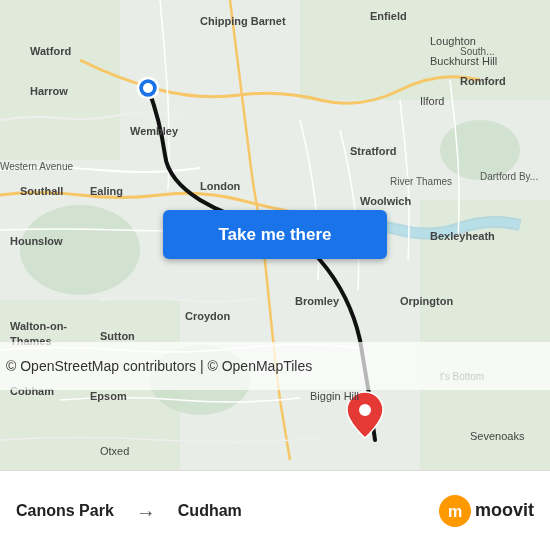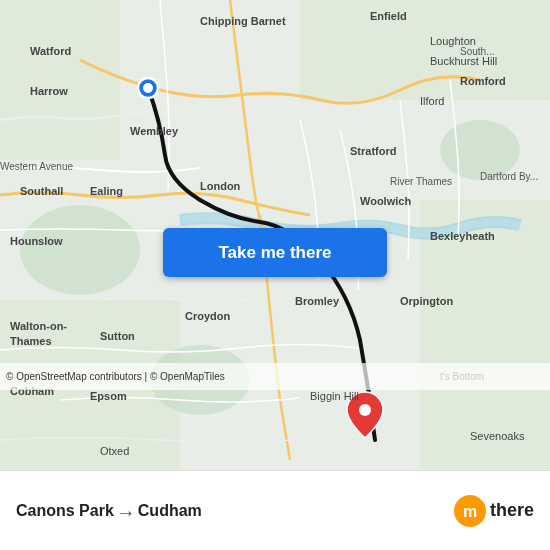--- a/index.html
+++ b/index.html
@@ -19,21 +19,21 @@
       background-color: #e8f0e8;
     }
 
     #map-svg {
       width: 100%;
       height: 100%;
     }
 
     #take-me-there-btn {
       position: absolute;
-      top: 228px;
+      top: 210px;
       left: 163px;
       width: 224px;
       height: 49px;
       background-color: #1a73e8;
       color: white;
       border: none;
       border-radius: 6px;
       font-size: 17px;
       font-weight: bold;
       cursor: pointer;
@@ -41,41 +41,41 @@
       align-items: center;
       justify-content: center;
       box-shadow: 0 2px 6px rgba(0,0,0,0.3);
     }
 
     #attribution {
       position: absolute;
       bottom: 80px;
       left: 0;
       width: 100%;
-      font-size: 10px;
+      font-size: 14px;
       color: #333;
-      padding: 8px 6px;
+      padding: 16px 6px;
       background: rgba(255,255,255,0.7);
     }
 
     #footer {
       width: 550px;
       height: 80px;
       background: white;
       border-top: 1px solid #ddd;
       display: flex;
       align-items: center;
       justify-content: space-between;
       padding: 0 16px;
     }
 
     #route-info {
       display: flex;
       align-items: center;
-      gap: 2px;
+      gap: 22px;
     }
 
     #from-label {
       font-size: 16px;
       font-weight: 600;
       color: #222;
     }
 
     #arrow-icon {
       font-size: 20px;
@@ -227,15 +227,15 @@
     <span id="arrow-icon">→</span>
     <span id="to-label">Cudham</span>
   </div>
   <div id="moovit-logo">
     <div id="moovit-icon">
       <svg width="28" height="28" viewBox="0 0 28 28">
         <circle cx="14" cy="14" r="14" fill="#f90"></circle>
         <text x="14" y="20" text-anchor="middle" fill="white" font-size="16" font-weight="bold" font-family="Arial">m</text>
       </svg>
     </div>
-    <span id="moovit-text">there</span>
+    <span id="moovit-text">moovit</span>
   </div>
 </div>
 
 </body></html>

